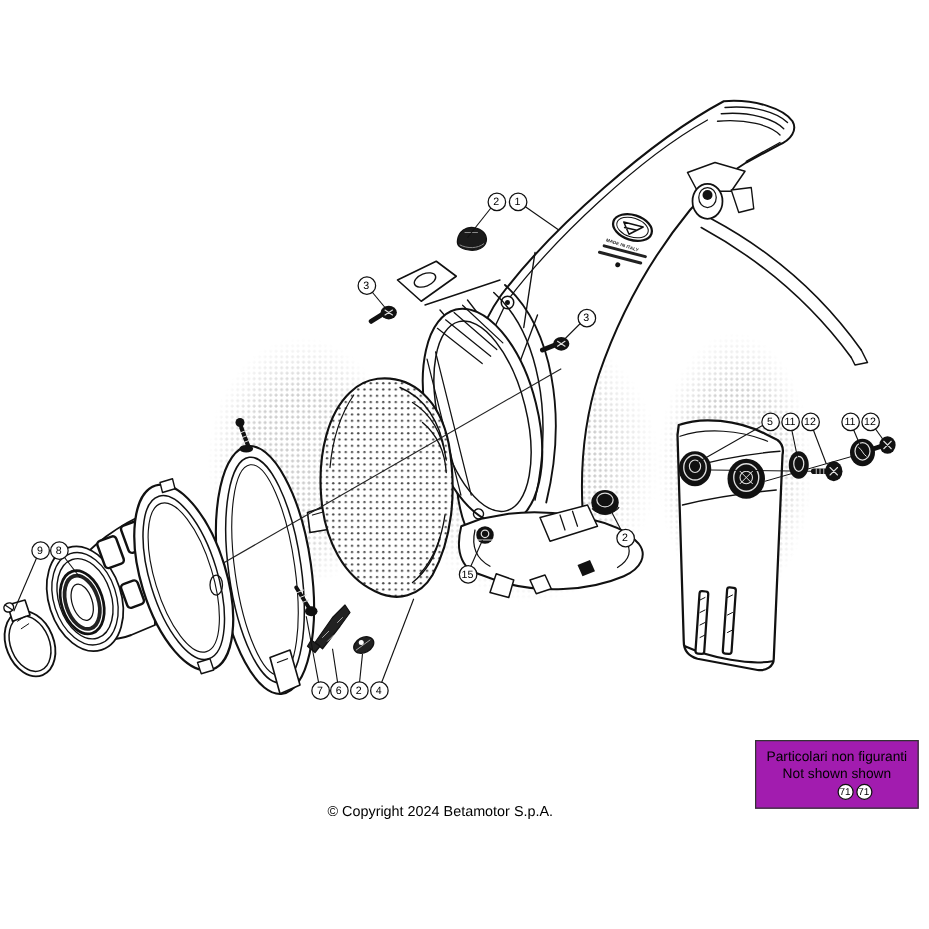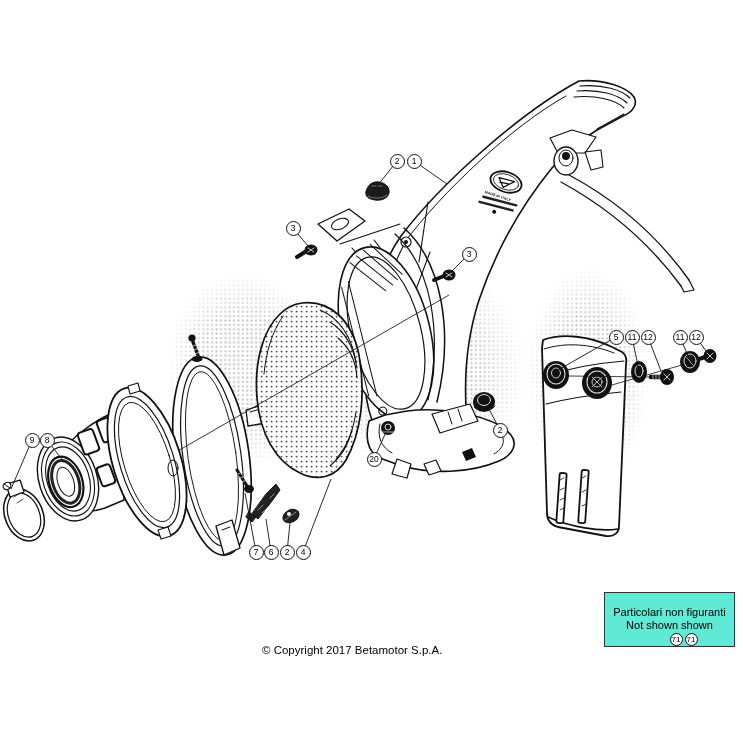--- a/index.html
+++ b/index.html
@@ -9,22 +9,22 @@
     background-image:radial-gradient(var(--wm,#b0b0b0) 1px, rgba(0,0,0,0) 1.35px);
     background-size:4.4px 4.4px;opacity:.62;
     -webkit-mask-image:radial-gradient(ellipse closest-side,#000 55%,transparent 100%);
             mask-image:radial-gradient(ellipse closest-side,#000 55%,transparent 100%);}
   #art,#leaders{position:absolute;left:0;top:0;}
   #leaders{pointer-events:none;}
   .callout{position:absolute;width:15px;height:15px;border:1.2px solid #111;border-radius:50%;
     background:#fff;display:flex;align-items:center;justify-content:center;
     font-size:8.5px;line-height:1;box-sizing:border-box;z-index:6;}
   #ns-box{position:absolute;left:604px;top:592px;width:131px;height:55px;border:1.4px solid #333;
-    box-sizing:border-box;display:flex;flex-direction:column;align-items:center;justify-content:flex-end;
-    gap:1px;font-size:11px;background:#5eead4;z-index:5;}
+    box-sizing:border-box;display:flex;flex-direction:column;align-items:center;justify-content:center;
+    gap:1px;font-size:11px;background:#a21caf;z-index:5;}
   #ns-box .l{white-space:nowrap;}
   .parts-row{display:flex;gap:2px;margin-top:1px;padding-left:28px;}
   .mini-callout{width:13px;height:13px;border:1.1px solid #111;border-radius:50%;font-size:8px;
     display:inline-flex;align-items:center;justify-content:center;background:#fff;box-sizing:border-box;}
   #copyright{position:absolute;left:262px;top:644px;font-size:11.5px;z-index:5;}
 </style>
 </head>
 <body>
 
 <div id="stage" style="--wm: #b0b0b0;">
@@ -288,21 +288,21 @@
       <line x1="287" y1="552" x2="290" y2="523" stroke="#111111" stroke-width="0.9"></line>
       <line x1="303" y1="552" x2="331" y2="479" stroke="#111111" stroke-width="0.9"></line>
     </svg>
 
   <div id="callouts">
       <div class="callout" style="left: 389.5px; top: 153.5px;">2</div>
       <div class="callout" style="left: 406.5px; top: 153.5px;">1</div>
       <div class="callout" style="left: 285.5px; top: 220.5px;">3</div>
       <div class="callout" style="left: 461.5px; top: 246.5px;">3</div>
       <div class="callout" style="left: 492.5px; top: 422.5px;">2</div>
-      <div class="callout" style="left: 366.5px; top: 451.5px;">20</div>
+      <div class="callout" style="left: 366.5px; top: 451.5px;">15</div>
       <div class="callout" style="left: 608.5px; top: 329.5px;">5</div>
       <div class="callout" style="left: 624.5px; top: 329.5px;">11</div>
       <div class="callout" style="left: 640.5px; top: 329.5px;">12</div>
       <div class="callout" style="left: 672.5px; top: 329.5px;">11</div>
       <div class="callout" style="left: 688.5px; top: 329.5px;">12</div>
       <div class="callout" style="left: 24.5px; top: 432.5px;">9</div>
       <div class="callout" style="left: 39.5px; top: 432.5px;">8</div>
       <div class="callout" style="left: 248.5px; top: 544.5px;">7</div>
       <div class="callout" style="left: 263.5px; top: 544.5px;">6</div>
       <div class="callout" style="left: 279.5px; top: 544.5px;">2</div>
@@ -311,14 +311,14 @@
 
   <div id="ns-box">
     <div class="l">Particolari non figuranti</div>
     <div class="l">Not shown shown</div>
     <div class="parts-row" id="ns-parts">
         <div class="mini-callout">71</div>
         <div class="mini-callout">71</div>
       </div>
   </div>
 
-  <div id="copyright">© Copyright 2017 Betamotor S.p.A.</div>
+  <div id="copyright">© Copyright 2024 Betamotor S.p.A.</div>
 </div>
 
 </body></html>

